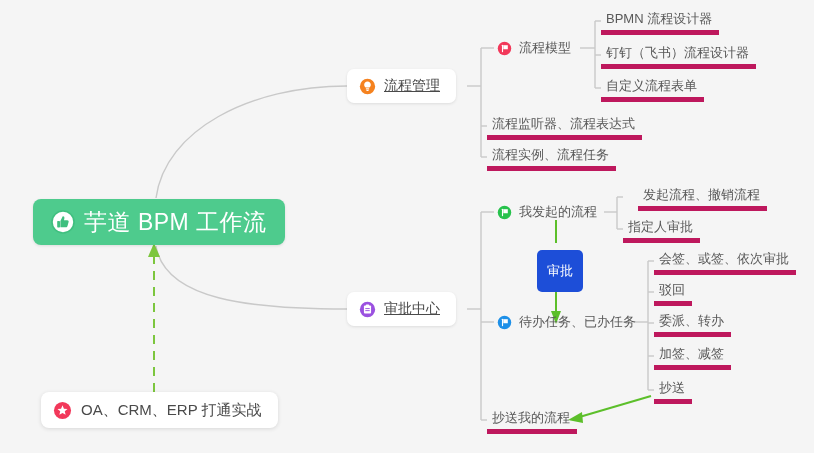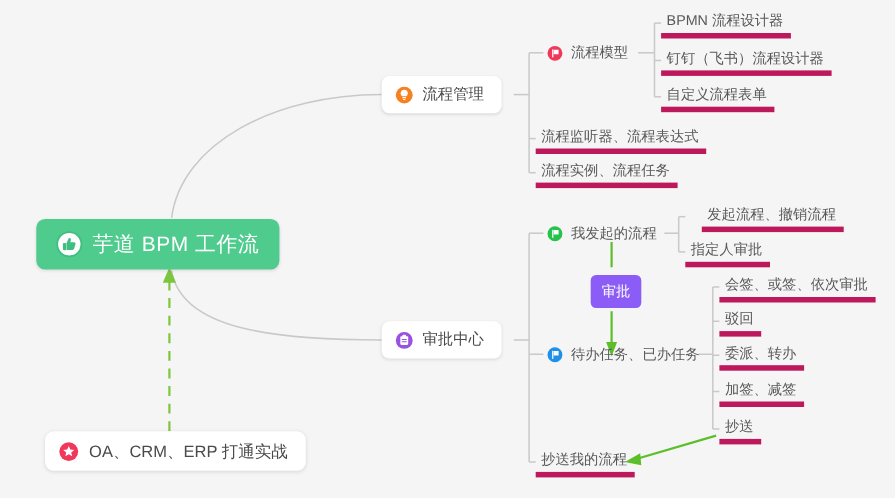--- a/index.html
+++ b/index.html
@@ -14,39 +14,39 @@
   svg.links{position:absolute;left:0;top:0;width:814px;height:453px;pointer-events:none;}
 
   
   .node{position:absolute;box-sizing:border-box;white-space:nowrap;display:flex;align-items:center;}
 
   
   .root{
     background:#4ECB8D;
     border-radius:8px;
     color:#ffffff;
-    font-size:19px;
+    font-size:23px;
     padding:0 18px;
     height:46px;
     box-shadow:0 1px 3px rgba(0,0,0,.10);
     letter-spacing:.5px;
   }
   .root .label{margin-left:9px;}
 
   
   .card{
     background:#ffffff;
     border-radius:7px;
     height:34px;
     padding:0 16px 0 12px;
     font-size:14px;
     color:#4a4a4a;
     box-shadow:0 1px 3px rgba(0,0,0,.10);
   }
-  .card .label{margin-left:8px;}
+  .card .label{margin-left:8px;text-decoration:underline;}
 
   
   .leaf{
     font-size:13px;
     color:#595959;
     height:28px;
     padding:0 7px 0 5px;
     border-bottom:5px solid #be185d;
     align-items:center;
   }
@@ -61,25 +61,25 @@
     height:36px;
     padding:0 16px 0 12px;
     font-size:15px;
     color:#4a4a4a;
     box-shadow:0 1px 4px rgba(0,0,0,.12);
   }
   .callout .label{margin-left:9px;}
 
   
   .pill{
-    background:#8b5cf6;
+    background:#1d4ed8;
     color:#ffffff;
     font-size:13px;
     border-radius:5px;
-    height:30px;
+    height:42px;
     padding:0 10px;
     justify-content:center;
   }
 
   
   .ic{display:inline-flex;align-items:center;justify-content:center;flex:0 0 auto;}
   .ic svg{display:block;}
 </style>
 </head>
 <body>

